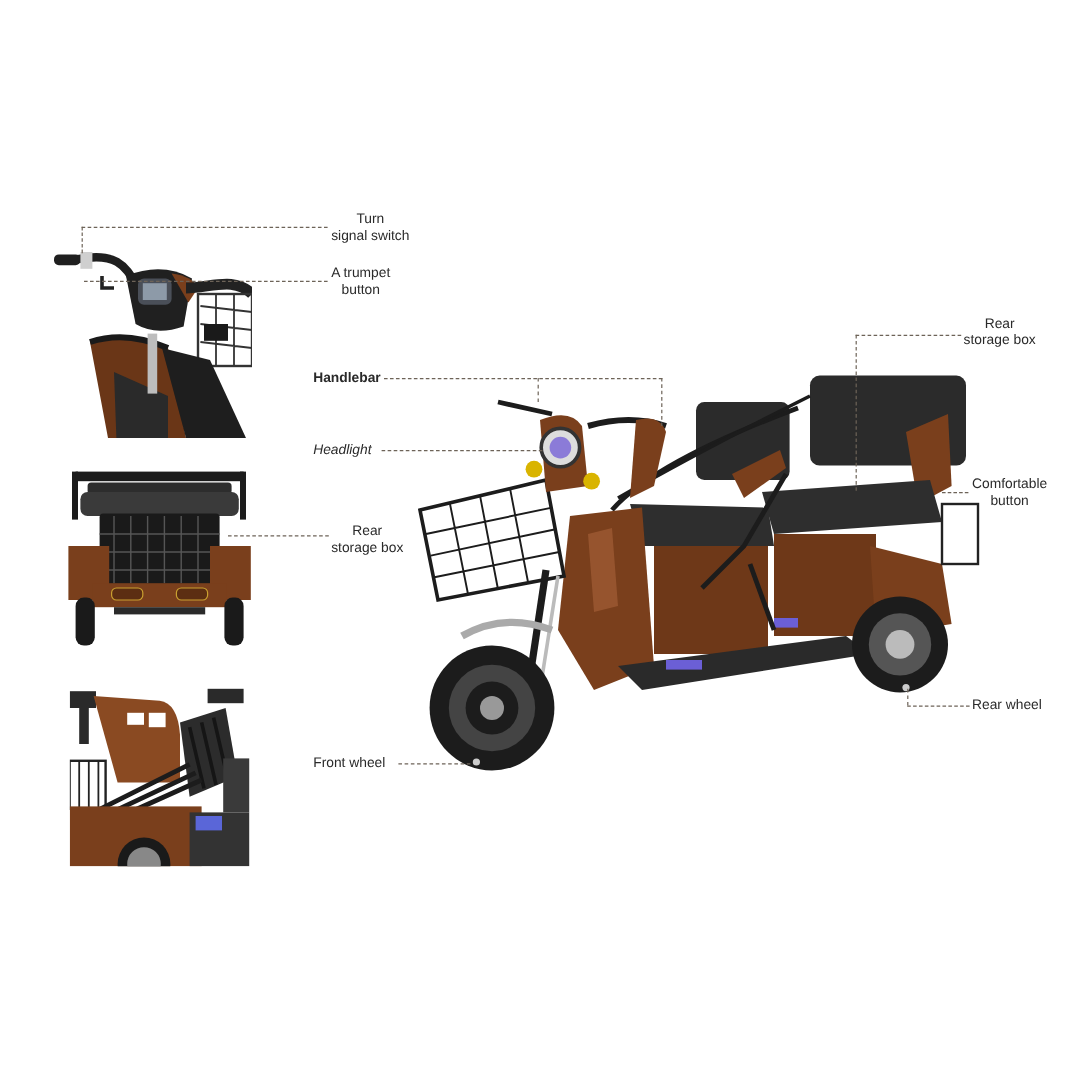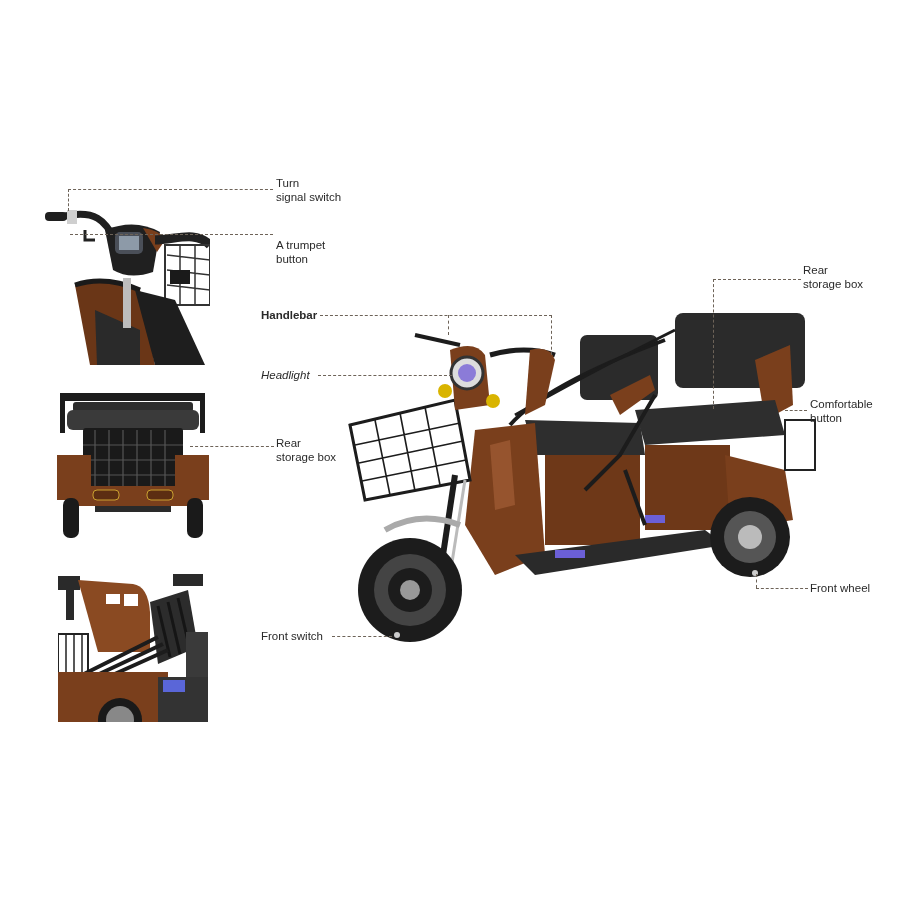--- a/index.html
+++ b/index.html
@@ -1,17 +1,17 @@
 <!DOCTYPE html>
 <html><head>
 <meta charset="utf-8">
 <style>
   html,body{margin:0;padding:0;background:#fff;}
   body{width:900px;height:900px;position:relative;overflow:hidden;font-family:"Liberation Sans",sans-serif;color:#222;}
-  .label{position:absolute;font-size:11.5px;line-height:14px;color:#2a2a2a;white-space:pre;}
+  .label{position:absolute;font-size:11.5px;line-height:14px;color:#2a2a2a;white-space:pre;text-align:center;}
   .dash{position:absolute;border-color:#6d6358;border-style:dashed;border-width:0;}
   .h{border-top-width:1.3px;height:0;}
   .v{border-left-width:1.3px;width:0;}
   .inset{position:absolute;overflow:hidden;background:#fff;}
   svg{display:block;}
 </style>
 </head>
 <body>
 
 <div class="inset" style="left:45px;top:200px;width:165px;height:165px;">
@@ -33,21 +33,21 @@
     <rect x="78" y="78" width="8" height="50" fill="#bdbdbd"></rect>
     <path d="M90 90 L130 100 L160 165 L110 165 Z" fill="#1e1e1e"></path>
     <rect x="125" y="70" width="20" height="14" fill="#1a1a1a"></rect>
   </svg>
 </div>
 <div class="dash h" style="left:68px;top:189px;width:205px;"></div>
 <div class="dash v" style="left:68px;top:189px;height:22px;"></div>
 <div class="label" style="left:276px;top:176px;">Turn
 signal switch</div>
 <div class="dash h" style="left:70px;top:234px;width:203px;"></div>
-<div class="label" style="left:276px;top:221px;margin-top:17px;">A trumpet
+<div class="label" style="left:276px;top:221px;">A trumpet
 button</div>
 
 <div class="inset" style="left:55px;top:390px;width:155px;height:150px;">
   <svg width="155" height="150" viewBox="0 0 155 150">
     <rect x="5" y="3" width="5" height="40" fill="#1c1c1c"></rect>
     <rect x="145" y="3" width="5" height="40" fill="#1c1c1c"></rect>
     <rect x="8" y="3" width="140" height="8" fill="#1c1c1c"></rect>
     <rect x="18" y="12" width="120" height="10" rx="3" fill="#2d2d2d"></rect>
     <rect x="12" y="20" width="132" height="20" rx="6" fill="#3a3a3a"></rect>
     <rect x="28" y="38" width="100" height="60" rx="3" fill="#1a1a1a"></rect>
@@ -155,26 +155,26 @@
 
 <div class="dash h" style="left:320px;top:315px;width:232px;"></div>
 <div class="dash v" style="left:448px;top:315px;height:20px;"></div>
 <div class="dash v" style="left:551px;top:315px;height:40px;"></div>
 <div class="label" style="left:261px;top:308px;font-weight:bold;">Handlebar</div>
 
 <div class="dash h" style="left:318px;top:375px;width:134px;"></div>
 <div class="label" style="left:261px;top:368px;font-style:italic;">Headlight</div>
 
 <div class="dash h" style="left:332px;top:636px;width:60px;"></div>
-<div class="label" style="left:261px;top:629px;">Front switch</div>
+<div class="label" style="left:261px;top:629px;">Front wheel</div>
 
 <div class="dash h" style="left:713px;top:279px;width:88px;"></div>
 <div class="dash v" style="left:713px;top:279px;height:130px;"></div>
 <div class="label" style="left:803px;top:263px;">Rear
 storage box</div>
 
 <div class="dash h" style="left:785px;top:410px;width:22px;"></div>
 <div class="label" style="left:810px;top:397px;">Comfortable
 button</div>
 
 <div class="dash v" style="left:756px;top:574px;height:14px;"></div>
 <div class="dash h" style="left:756px;top:588px;width:52px;"></div>
-<div class="label" style="left:810px;top:581px;">Front wheel</div>
+<div class="label" style="left:810px;top:581px;">Rear wheel</div>
 
 </body></html>

